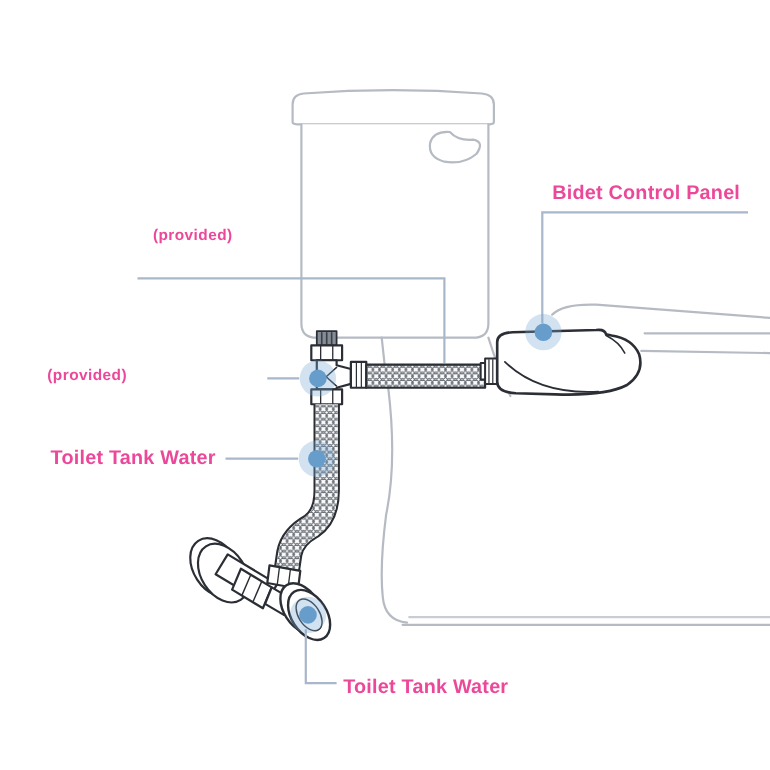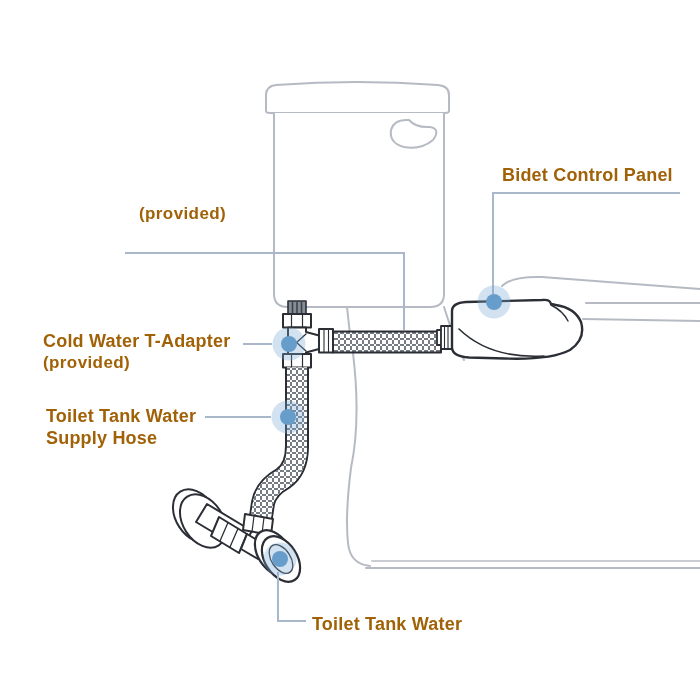--- a/index.html
+++ b/index.html
@@ -2,24 +2,24 @@
 <html><head>
 <meta charset="utf-8">
 <style>
   html,body{margin:0;padding:0;background:#ffffff;}
   #stage{
     position:relative;width:700px;height:700px;background:#ffffff;overflow:hidden;
     font-family:"Liberation Sans",sans-serif;
   }
   #art{position:absolute;left:0;top:0;}
   .lbl{
-    position:absolute;color:#a16207;font-weight:700;font-size:18px;line-height:21.5px;
+    position:absolute;color:#ec4899;font-weight:700;font-size:18px;line-height:21.5px;
     letter-spacing:.2px;white-space:nowrap;
   }
-  .lbl .note{font-size:17px;line-height:15px;letter-spacing:.4px;margin-top:2px;}
+  .lbl .note{font-size:14px;line-height:15px;letter-spacing:.4px;margin-top:2px;}
 </style>
 </head>
 <body>
 
 <div id="stage">
 
   <svg id="art" width="700" height="700" viewBox="0 0 700 700">
     <defs>
       <pattern id="braid" width="6" height="6" patternUnits="userSpaceOnUse">
         <rect width="6" height="6" fill="#ffffff"></rect>
@@ -125,26 +125,24 @@
 
   <div class="lbl" style="left:502px;top:165px">
     <div>Bidet Control Panel</div>
   </div>
 
   <div class="lbl" style="left:139px;top:204px">
     <div class="note">(provided)</div>
   </div>
 
   <div class="lbl" style="left:43px;top:331px">
-    <div>Cold Water T-Adapter</div>
     <div class="note">(provided)</div>
   </div>
 
   <div class="lbl" style="left:46px;top:406px">
     <div>Toilet Tank Water</div>
-    <div>Supply Hose</div>
   </div>
 
   <div class="lbl" style="left:312px;top:614px">
     <div>Toilet Tank Water</div>
   </div>
 
 </div>
 
 </body></html>

